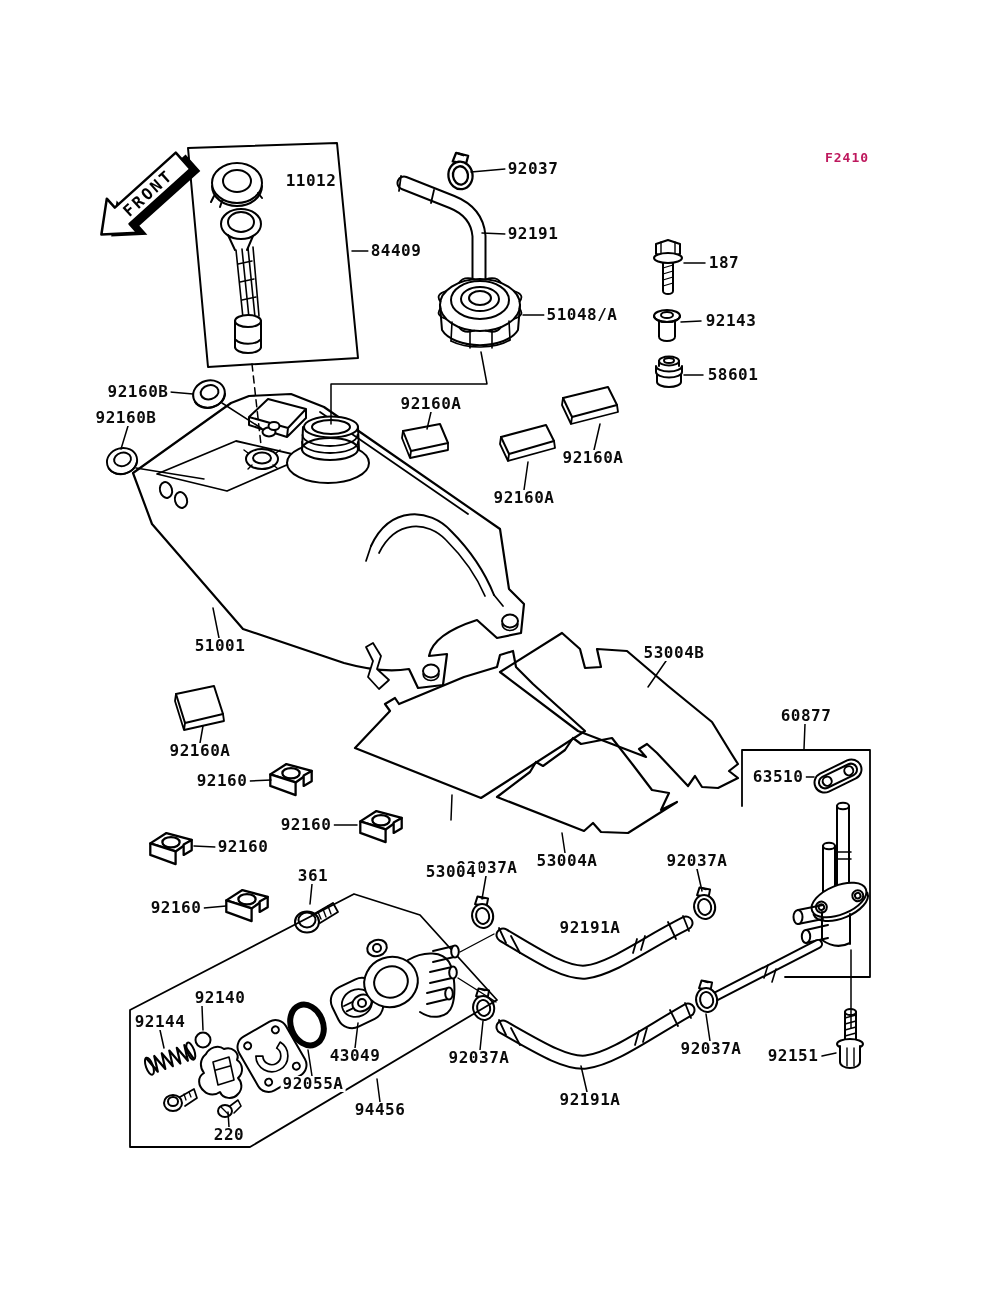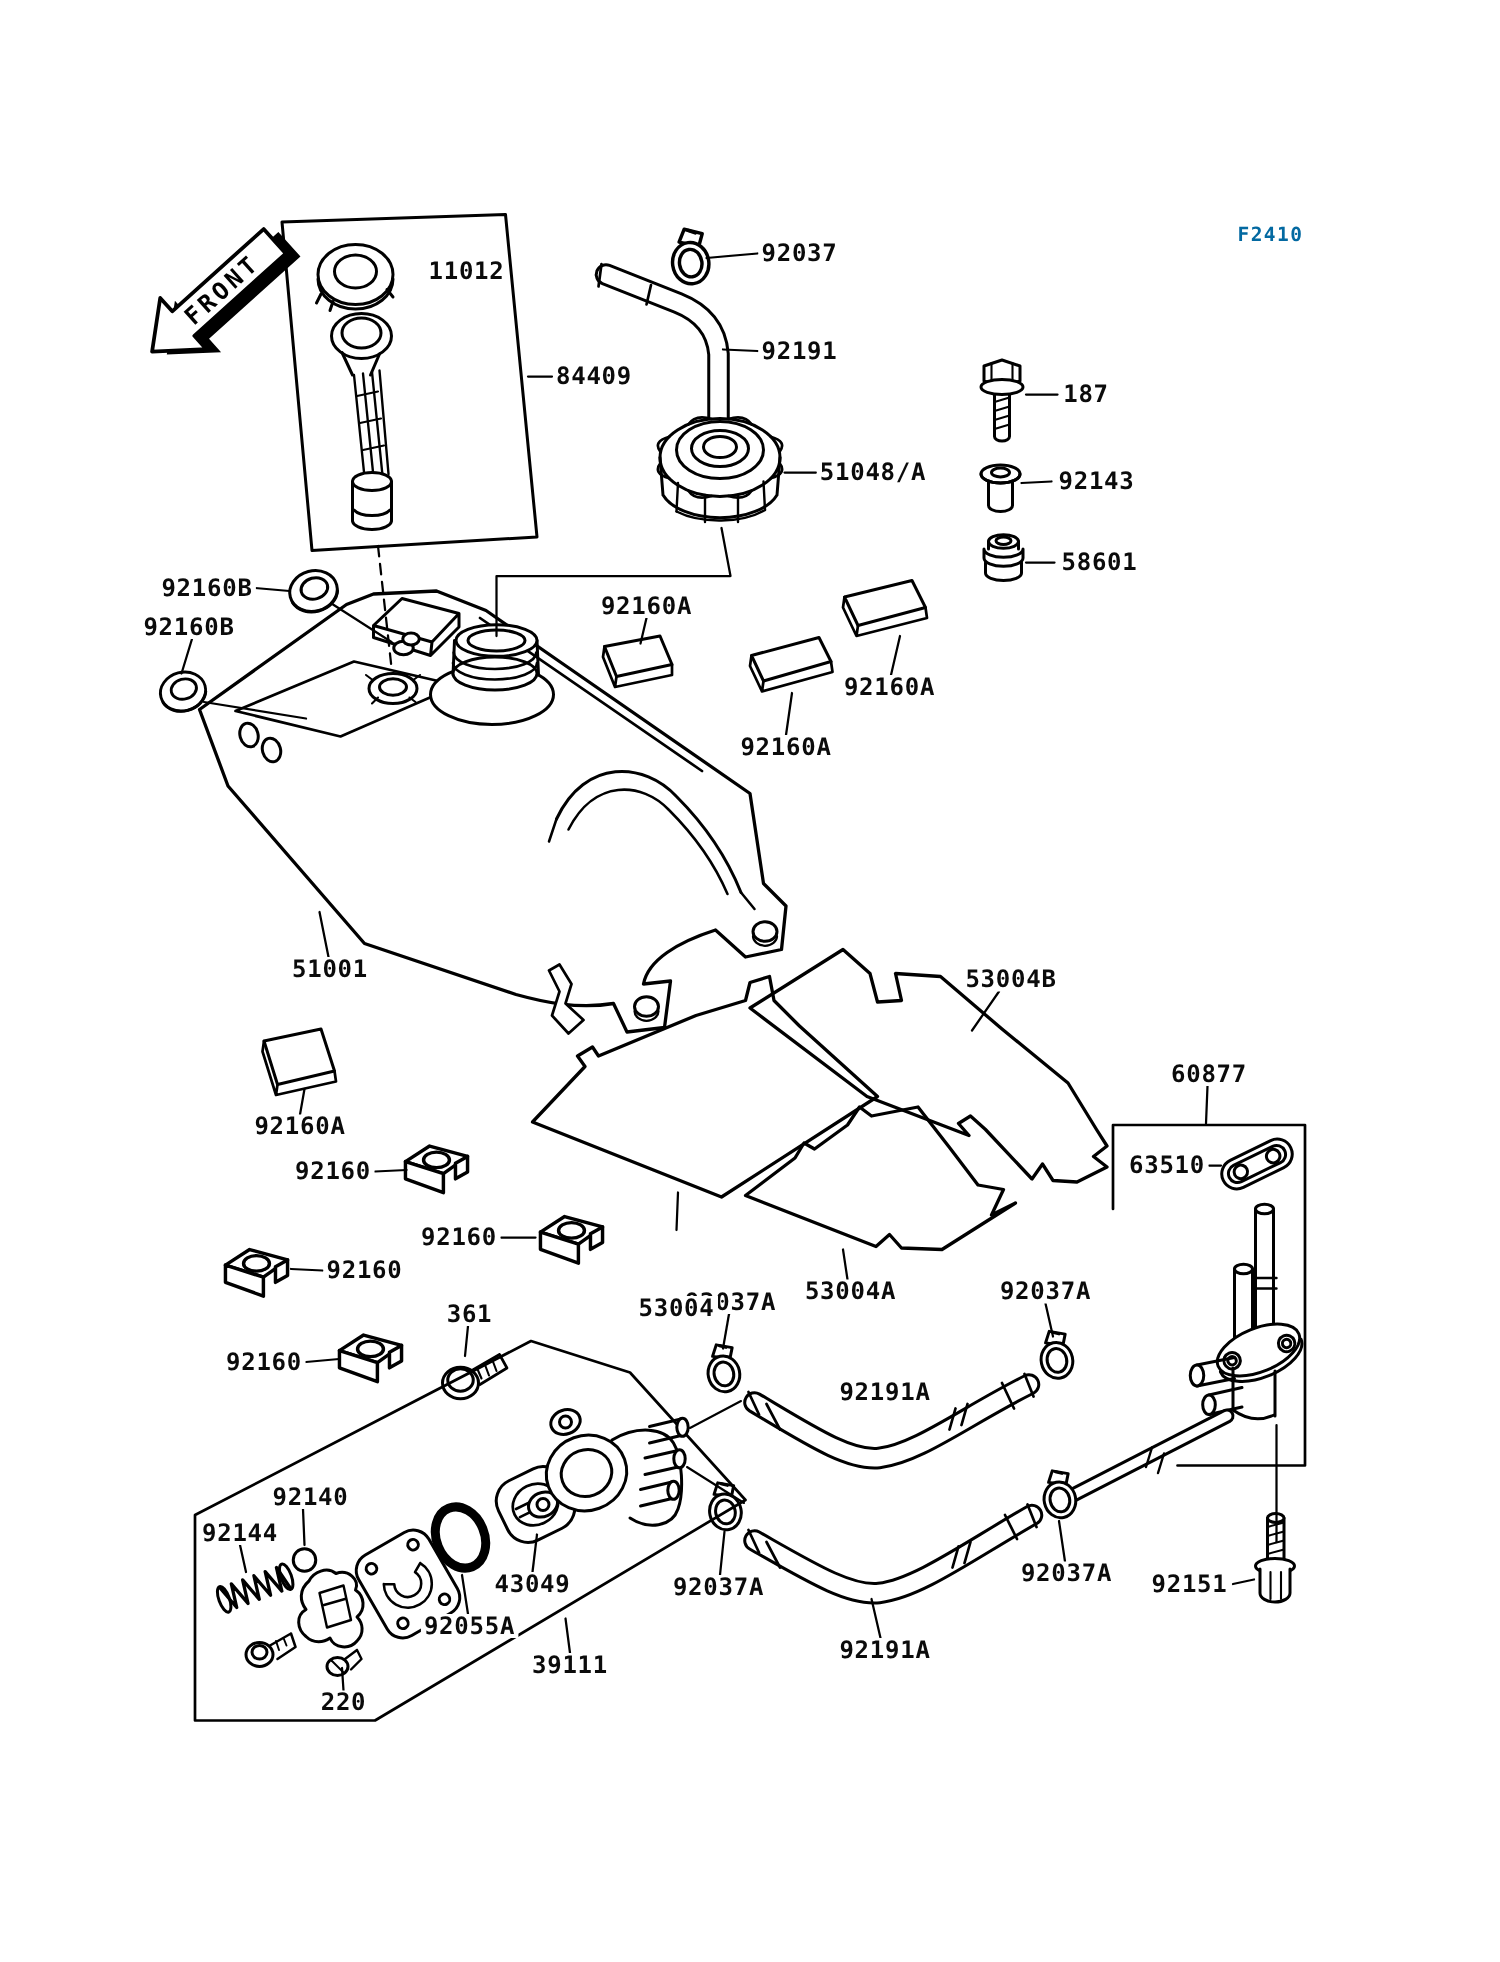--- a/index.html
+++ b/index.html
@@ -10,21 +10,21 @@
   svg{position:absolute;left:0;top:0;}
   .plabel{
     position:absolute;transform:translate(-50%,-50%);
     font:700 16px "DejaVu Sans Mono", monospace;
     letter-spacing:.5px;color:#0b0b0b;line-height:1;
     white-space:nowrap;background:#fff;padding:0 2px;
   }
   .doccode{
     position:absolute;transform:translate(-50%,-50%);
     font:700 13px "DejaVu Sans Mono", monospace;
-    letter-spacing:1px;color:#0369a1;line-height:1;background:#fff;
+    letter-spacing:1px;color:#be185d;line-height:1;background:#fff;
   }
 </style>
 </head>
 <body>
 
 <div class="page">
 
 <svg width="1000" height="1308" viewBox="0 0 1000 1308" stroke="#000" fill="none" stroke-width="2" stroke-linecap="round" stroke-linejoin="round">
 
   <defs>
@@ -371,25 +371,25 @@
   <div class="plabel" style="left:222px;top:781px">92160</div>
   <div class="plabel" style="left:306px;top:825px">92160</div>
   <div class="plabel" style="left:243px;top:847px">92160</div>
   <div class="plabel" style="left:313px;top:876px">361</div>
   <div class="plabel" style="left:176px;top:908px">92160</div>
   <div class="plabel" style="left:487px;top:868px">92037A</div>
   <div class="plabel" style="left:567px;top:861px">53004A</div>
   <div class="plabel" style="left:697px;top:861px">92037A</div>
   <div class="plabel" style="left:451px;top:872px">53004</div>
   <div class="plabel" style="left:590px;top:928px">92191A</div>
-  <div class="plabel" style="left:207px;top:998px">92140</div>
+  <div class="plabel" style="left:220px;top:998px">92140</div>
   <div class="plabel" style="left:160px;top:1022px">92144</div>
   <div class="plabel" style="left:355px;top:1056px">43049</div>
   <div class="plabel" style="left:313px;top:1084px">92055A</div>
   <div class="plabel" style="left:479px;top:1058px">92037A</div>
   <div class="plabel" style="left:711px;top:1049px">92037A</div>
-  <div class="plabel" style="left:380px;top:1110px">39111</div>
+  <div class="plabel" style="left:380px;top:1110px">94456</div>
   <div class="plabel" style="left:590px;top:1100px">92191A</div>
   <div class="plabel" style="left:793px;top:1056px">92151</div>
   <div class="plabel" style="left:229px;top:1135px">220</div>
 </div>
 
 </div>
 
 </body></html>

